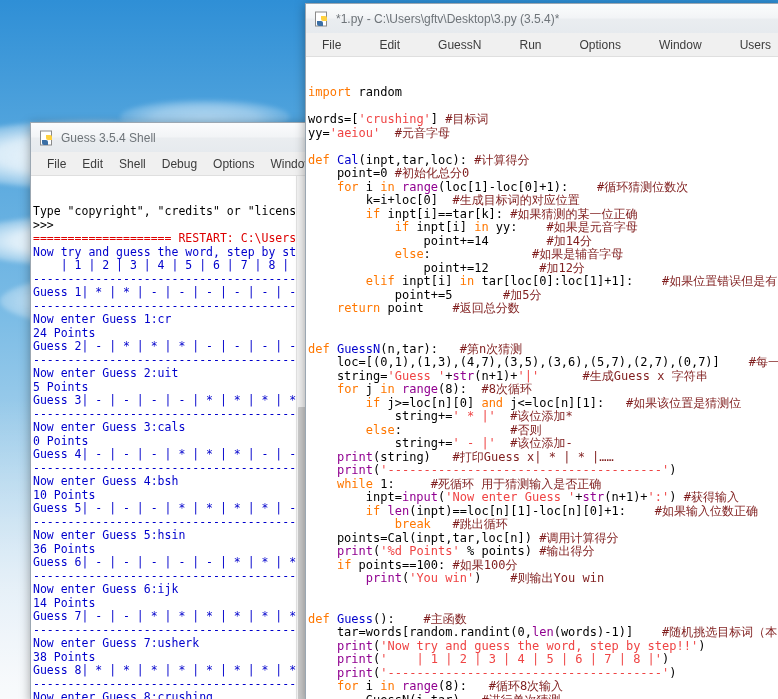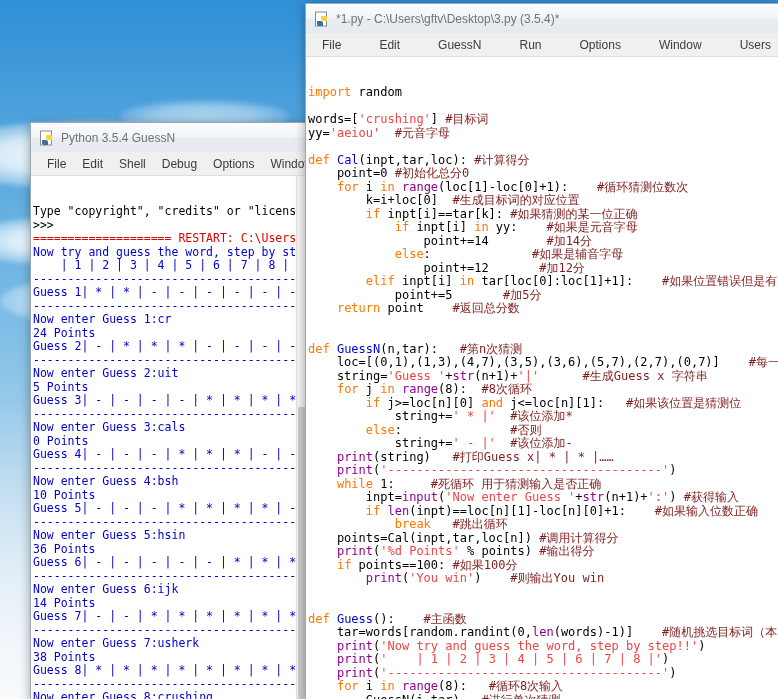--- a/index.html
+++ b/index.html
@@ -128,21 +128,21 @@
 <div class="window" id="shell-window">
 
   <div class="titlebar">
     <span class="title-icon">
       <svg width="16" height="16" viewBox="0 0 16 16">
         <rect x="1.5" y="1" width="11" height="14" fill="#ffffff" stroke="#8a8a8a" stroke-width="1"></rect>
         <path d="M3 10 h4 a2 2 0 0 1 2 2 v3 h-4 a2 2 0 0 1 -2 -2 z" fill="#3b6fa5"></path>
         <path d="M7 5 h4 a2 2 0 0 1 2 2 v3 h-4 a2 2 0 0 1 -2 -2 z" fill="#ffd13f"></path>
       </svg>
     </span>
-    <span class="title-text">Python 3.5.4 GuessN</span>
+    <span class="title-text">Guess 3.5.4 Shell</span>
   </div>
 
   <div class="menubar">
     <span class="menu-item">File</span>
     <span class="menu-item">Edit</span>
     <span class="menu-item">Shell</span>
     <span class="menu-item">Debug</span>
     <span class="menu-item">Options</span>
     <span class="menu-item">Window</span>
 

